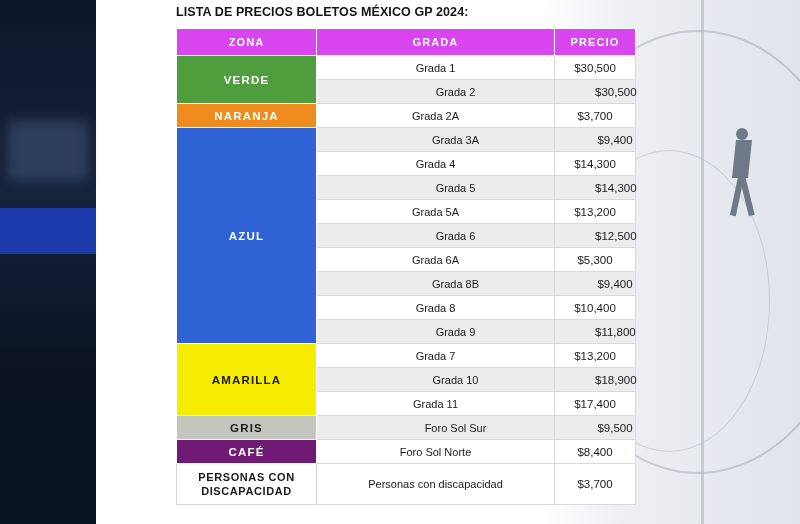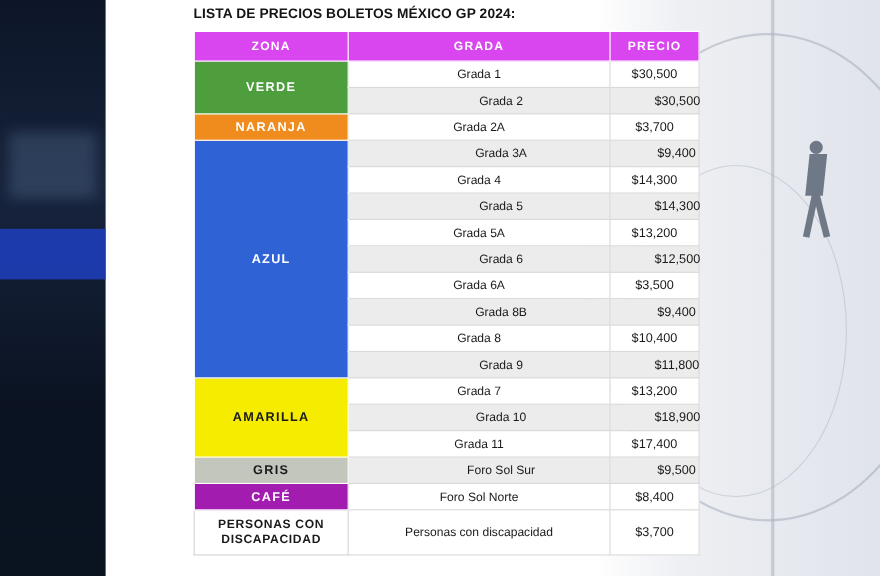--- a/index.html
+++ b/index.html
@@ -148,21 +148,21 @@
     font-size: 11.5px;
     letter-spacing: 1.2px;
     color: #ffffff;
     font-variant: small-caps;
   }
   td.zona.verde { background: #4e9e3e; }
   td.zona.naranja { background: #f08b1d; }
   td.zona.azul { background: #2f62d4; }
   td.zona.amarilla { background: #f5ec00; color: #1a1a1a; }
   td.zona.gris { background: #c3c6bd; color: #1a1a1a; }
-  td.zona.cafe { background: #a21caf; color: #ffffff; text-align: center; }
+  td.zona.cafe { background: #701a75; color: #ffffff; text-align: center; }
   td.zona.pcd {
     background: #ffffff;
     color: #1a1a1a;
     border: 1px solid #d4d4d4;
     font-size: 11px;
     letter-spacing: .6px;
     line-height: 14px;
     font-variant: small-caps;
   }
   td.grada, td.precio {
@@ -254,21 +254,21 @@
         <tr>
           <td class="grada">Grada 5A</td>
           <td class="precio">$13,200</td>
         </tr>
         <tr class="alt">
           <td class="grada">Grada 6</td>
           <td class="precio">$12,500</td>
         </tr>
         <tr>
           <td class="grada">Grada 6A</td>
-          <td class="precio">$3,500</td>
+          <td class="precio">$5,300</td>
         </tr>
         <tr class="alt">
           <td class="grada">Grada 8B</td>
           <td class="precio">$9,400</td>
         </tr>
         <tr>
           <td class="grada">Grada 8</td>
           <td class="precio">$10,400</td>
         </tr>
         <tr class="alt">

